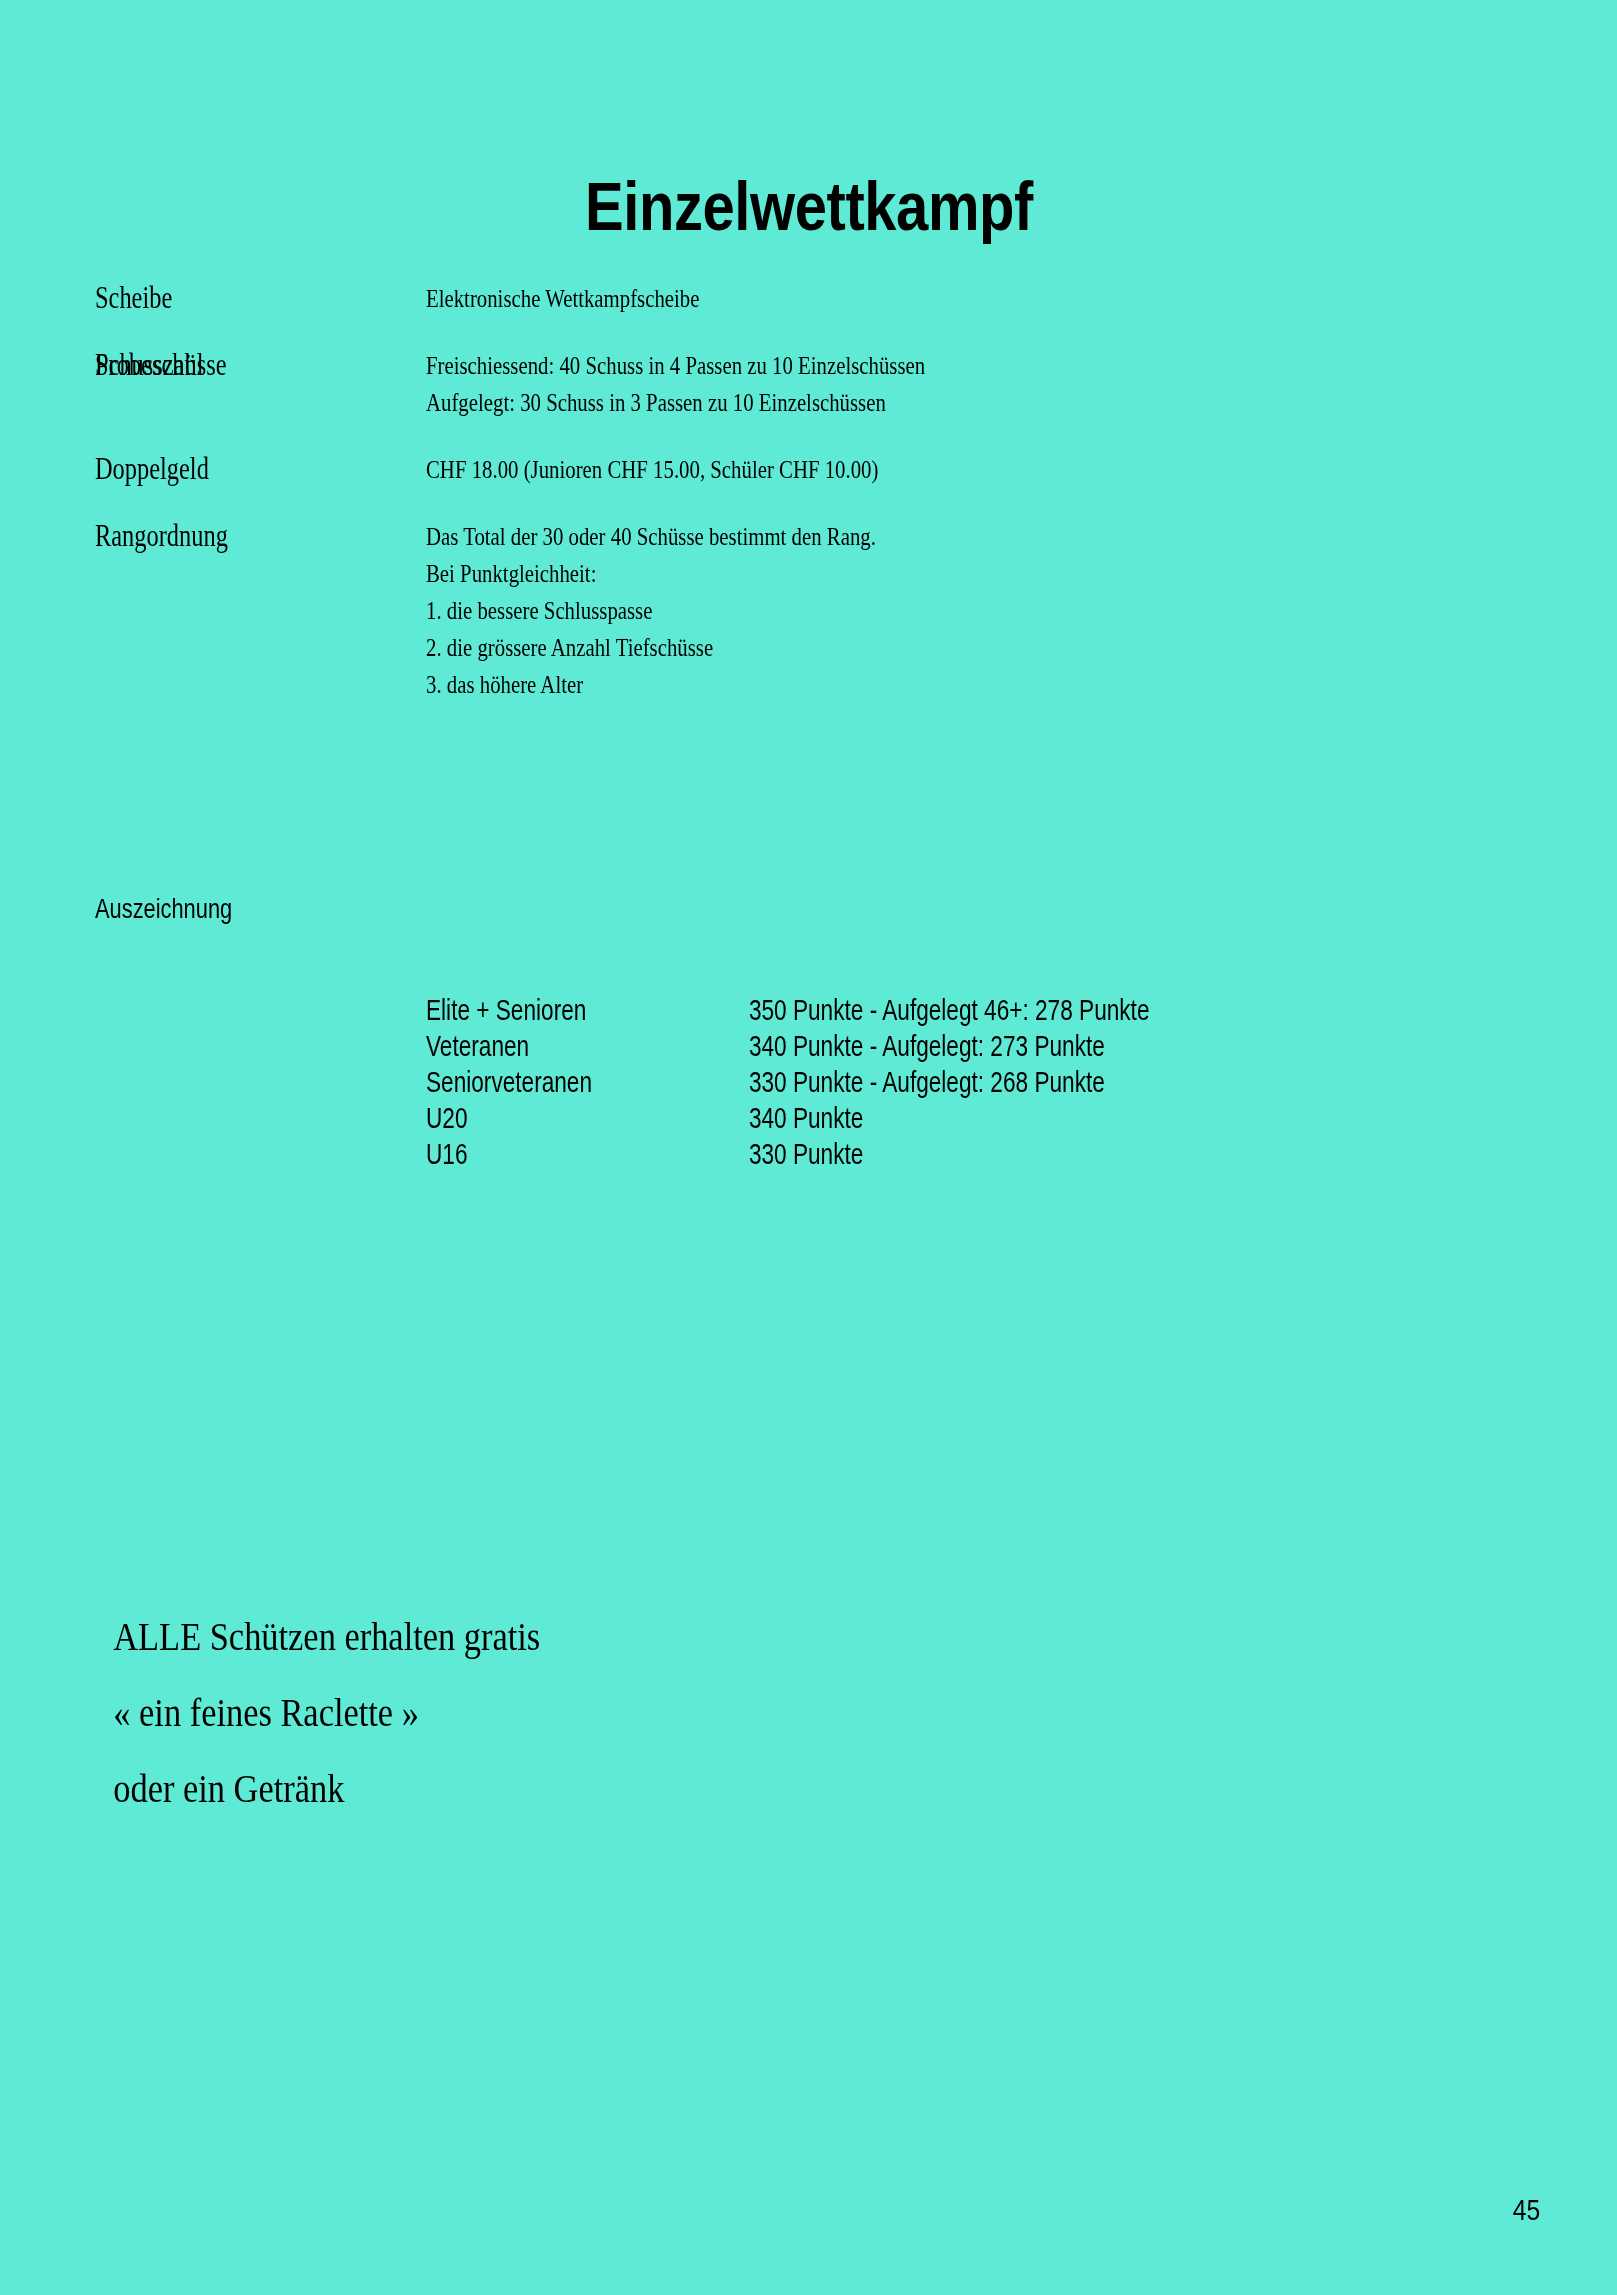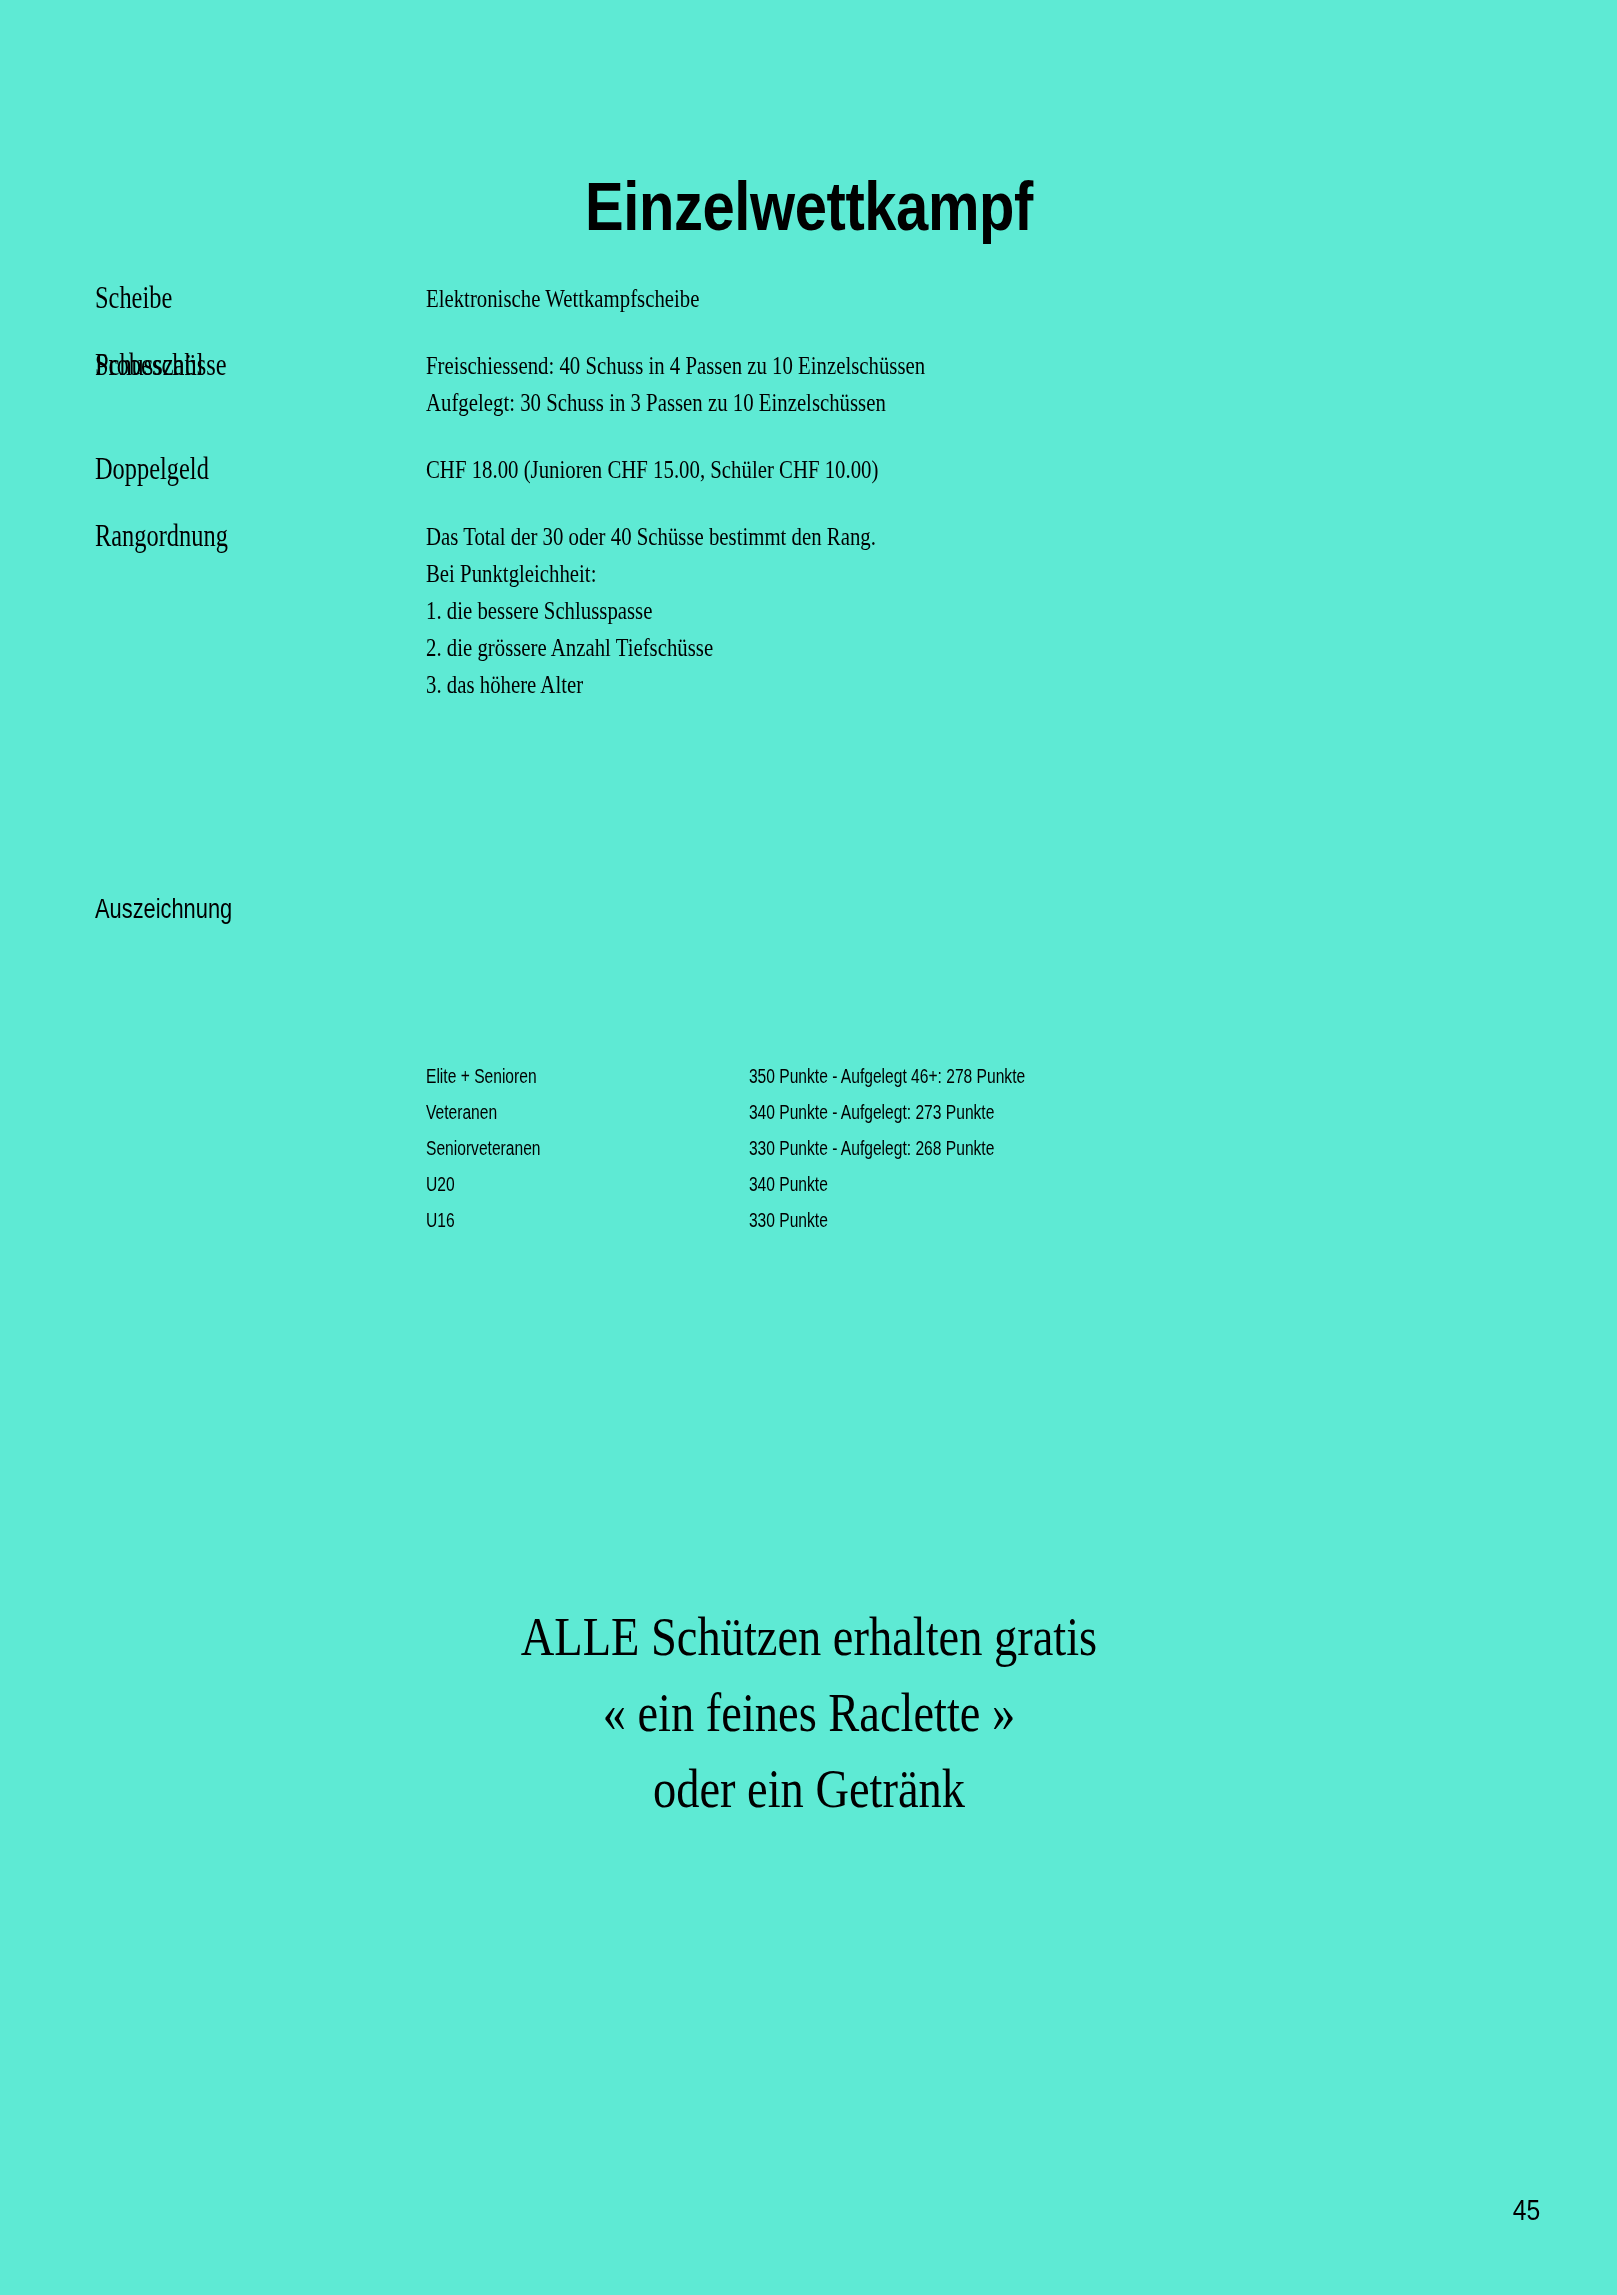--- a/index.html
+++ b/index.html
@@ -82,23 +82,23 @@
     font-size: 28px;
     line-height: 36px;
   }
   .sans .def-label { transform: scaleX(0.78); }
   .sans .def-value .ln { transform: scaleX(0.78); }
 
   
   .points-table {
     position: absolute;
     left: 426px;
-    top: 1058px;
-    font-family: "Liberation Sans", sans-serif;
-    font-size: 20px;
+    top: 992px;
+    font-family: "Liberation Sans", sans-serif;
+    font-size: 29px;
     line-height: 36px;
   }
   .pt-row {
     display: block;
     white-space: nowrap;
     transform: scaleX(0.78);
     transform-origin: left top;
   }
   .pt-cat {
     display: inline-block;
@@ -109,23 +109,23 @@
     display: inline-block;
     vertical-align: top;
   }
 
   
   .award {
     position: absolute;
     left: 0;
     top: 1599px;
     width: 1618px;
-    text-align: center;
-    font-family: "Liberation Serif", serif;
-    font-size: 54px;
+    text-align: left;
+    font-family: "Liberation Serif", serif;
+    font-size: 40px;
     line-height: 76px;
   }
   .award .ln {
     display: block;
     white-space: nowrap;
     transform: scaleX(0.86);
   }
 
   
   .page-number {

